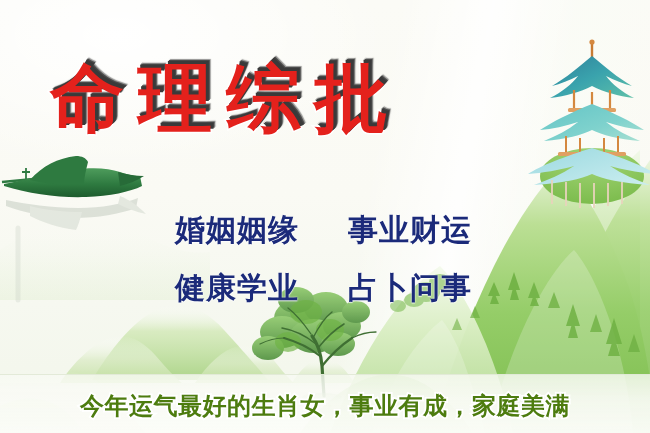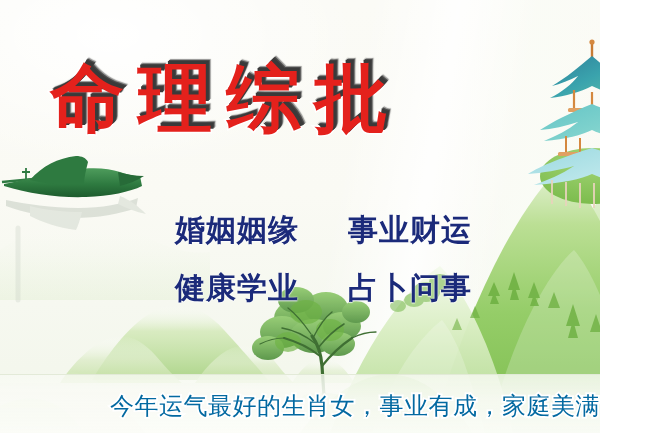--- a/index.html
+++ b/index.html
@@ -2,21 +2,21 @@
 <html><head>
 <meta charset="utf-8">
 <style>
   html, body {
     margin: 0;
     padding: 0;
     background: #ffffff;
   }
   #poster {
     position: relative;
-    width: 600px;
+    width: 650px;
     height: 433px;
     overflow: hidden;
     background: #fbfbf7;
     font-family: "DejaVu Sans", "Liberation Sans", sans-serif;
     user-select: none;
   }
 
   
   .layer { position: absolute; inset: 0; pointer-events: none; }
 
@@ -78,24 +78,24 @@
   }
   #subline-1 { left: 175px; top: 210px; }
   #subline-2 { left: 175px; top: 268px; }
   .gap { display: inline-block; width: 26px; }
 
   
   .caption {
     position: absolute;
     left: 0; right: 0;
     bottom: 11px;
-    text-align: right;
+    text-align: center;
     font-size: 24px;
-    font-weight: normal;
-    color: #0369a1;
+    font-weight: bold;
+    color: #4d7c0f;
     letter-spacing: .5px;
     white-space: nowrap;
     -webkit-text-stroke: 3.5px #ffffff;
     paint-order: stroke fill;
   }
 </style>
 </head>
 <body>
 
 <div id="poster">

